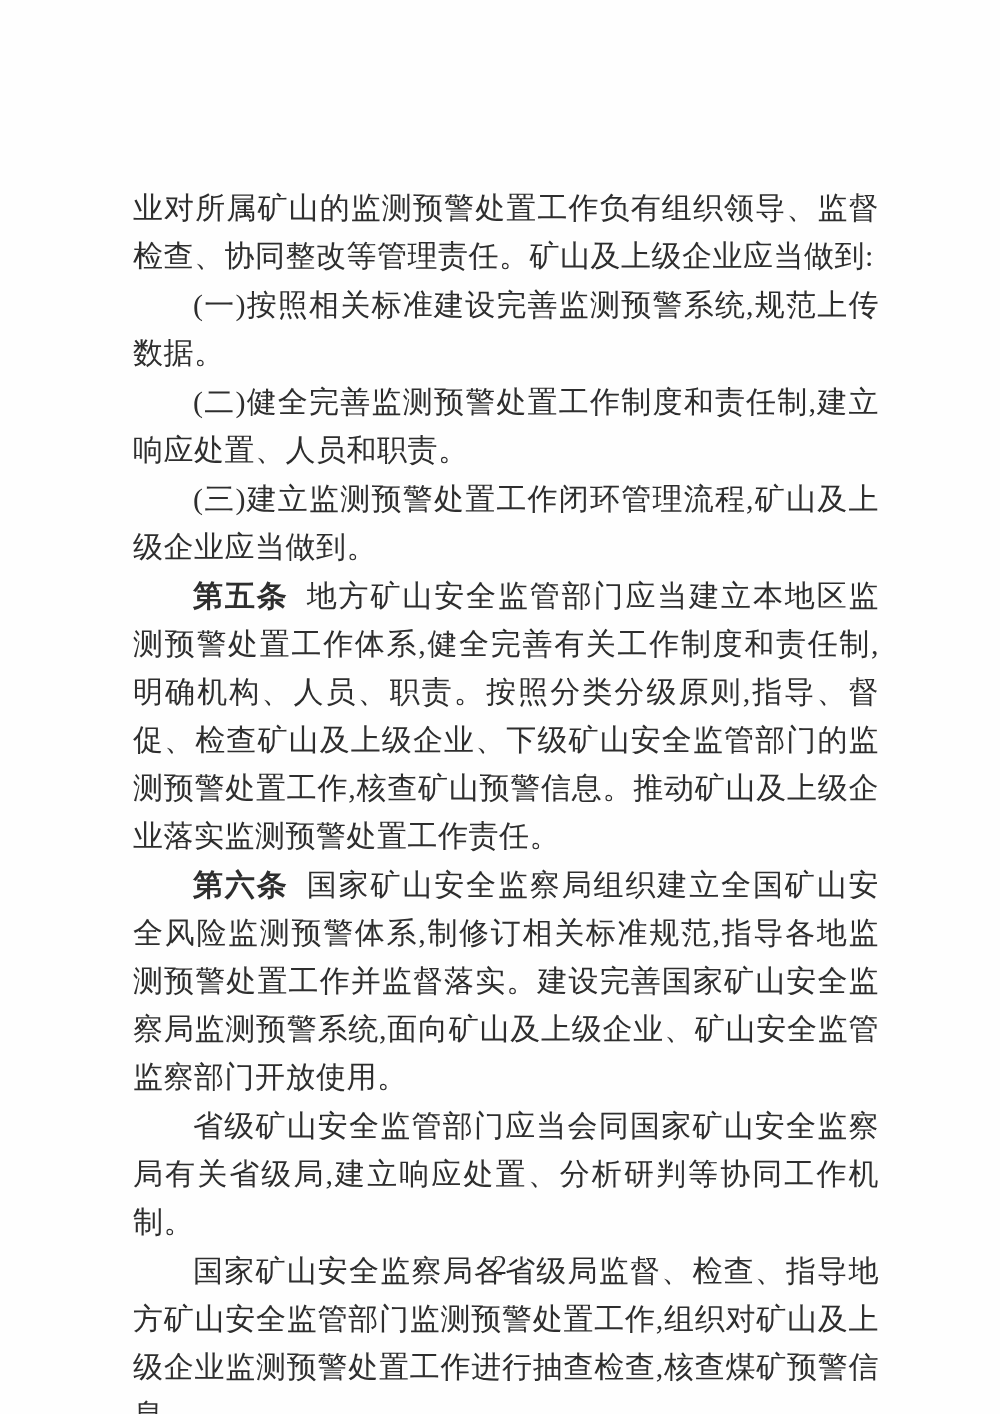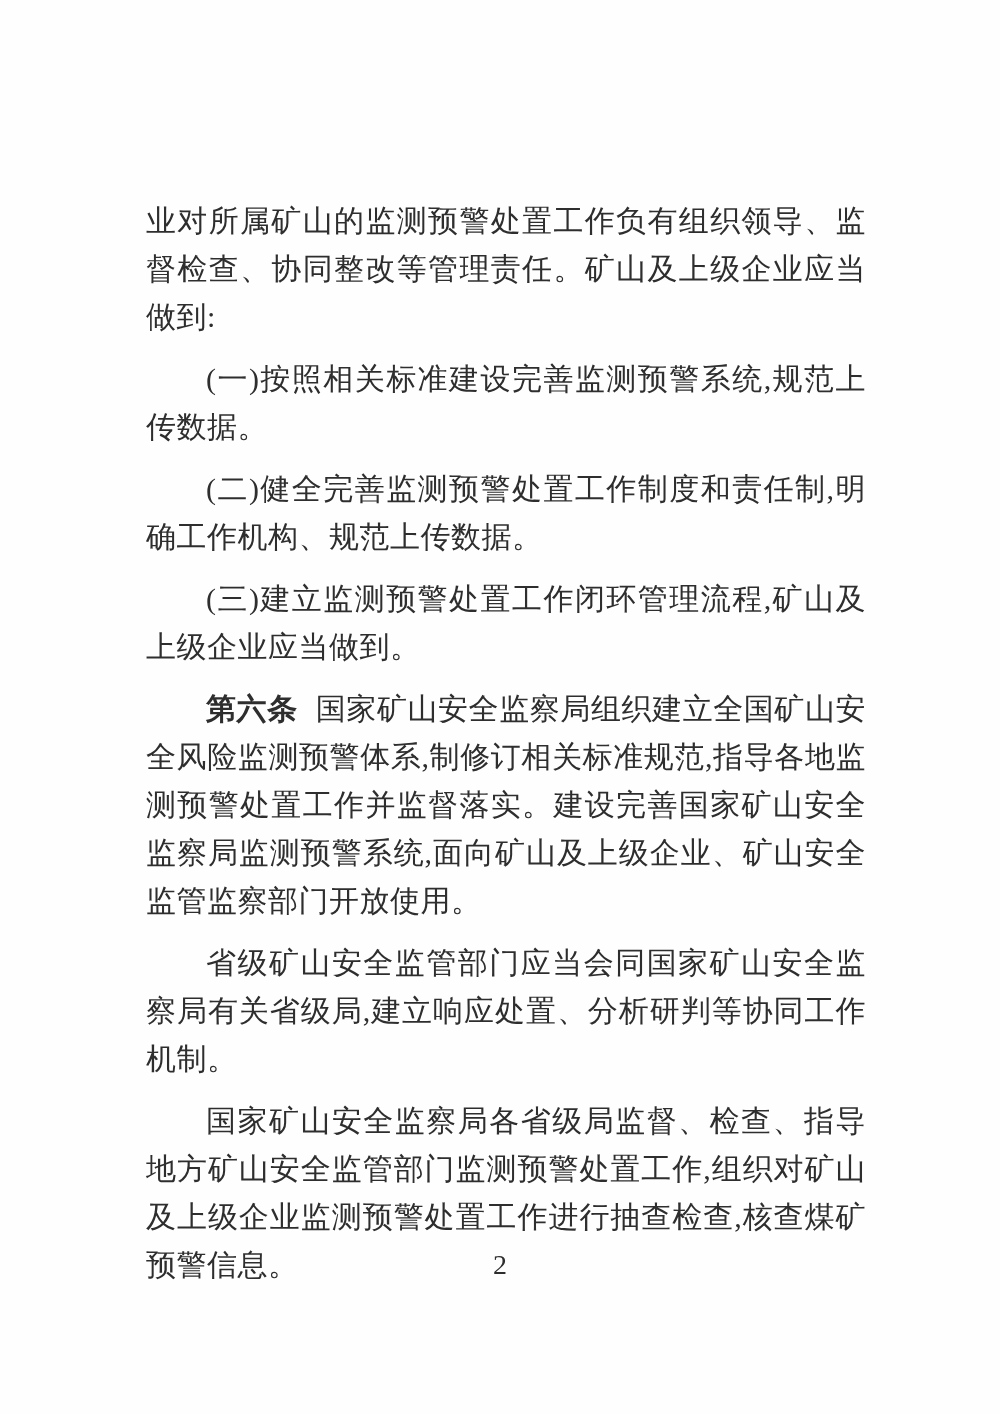--- a/index.html
+++ b/index.html
@@ -17,21 +17,21 @@
     font-family: "Liberation Serif", "DejaVu Serif", serif;
     overflow: hidden;
   }
   .doc-body {
     position: absolute;
     top: 183px;
     left: 132px;
     width: 748px;
   }
   .doc-body p {
-    margin: 14px;
+    margin: 1px;
     font-size: 30px;
     line-height: 48px;
     text-align: justify;
     text-justify: inter-ideograph;
     text-indent: 2em;
     letter-spacing: 0.5px;
   }
   .doc-body p.no-indent {
     text-indent: 0;
   }
@@ -59,27 +59,30 @@
 
     <p class="no-indent">
       <span>业对所属矿山的监测预警处置工作负有组织领导、监督检查、协同整改等管理责任。矿山及上级企业应当做到:</span>
     </p>
 
     <p>
       <span>(一)按照相关标准建设完善监测预警系统,规范上传数据。</span>
     </p>
 
     <p>
-      <span>(二)健全完善监测预警处置工作制度和责任制,明确工作机构、规范上传数据。</span>
+      <span>(二)健全完善监测预警处置工作制度和责任制,建立响应处置、人员和职责。</span>
     </p>
 
     <p>
       <span>(三)建立监测预警处置工作闭环管理流程,矿山及上级企业应当做到。</span>
     </p>
 
+    <p>
+      <b class="clause-num">第五条</b><span>地方矿山安全监管部门应当建立本地区监测预警处置工作体系,健全完善有关工作制度和责任制,明确机构、人员、职责。按照分类分级原则,指导、督促、检查矿山及上级企业、下级矿山安全监管部门的监测预警处置工作,核查矿山预警信息。推动矿山及上级企业落实监测预警处置工作责任。</span>
+    </p>
 
     <p>
       <b class="clause-num">第六条</b><span>国家矿山安全监察局组织建立全国矿山安全风险监测预警体系,制修订相关标准规范,指导各地监测预警处置工作并监督落实。建设完善国家矿山安全监察局监测预警系统,面向矿山及上级企业、矿山安全监管监察部门开放使用。</span>
     </p>
 
     <p>
       <span>省级矿山安全监管部门应当会同国家矿山安全监察局有关省级局,建立响应处置、分析研判等协同工作机制。</span>
     </p>
 
     <p>

